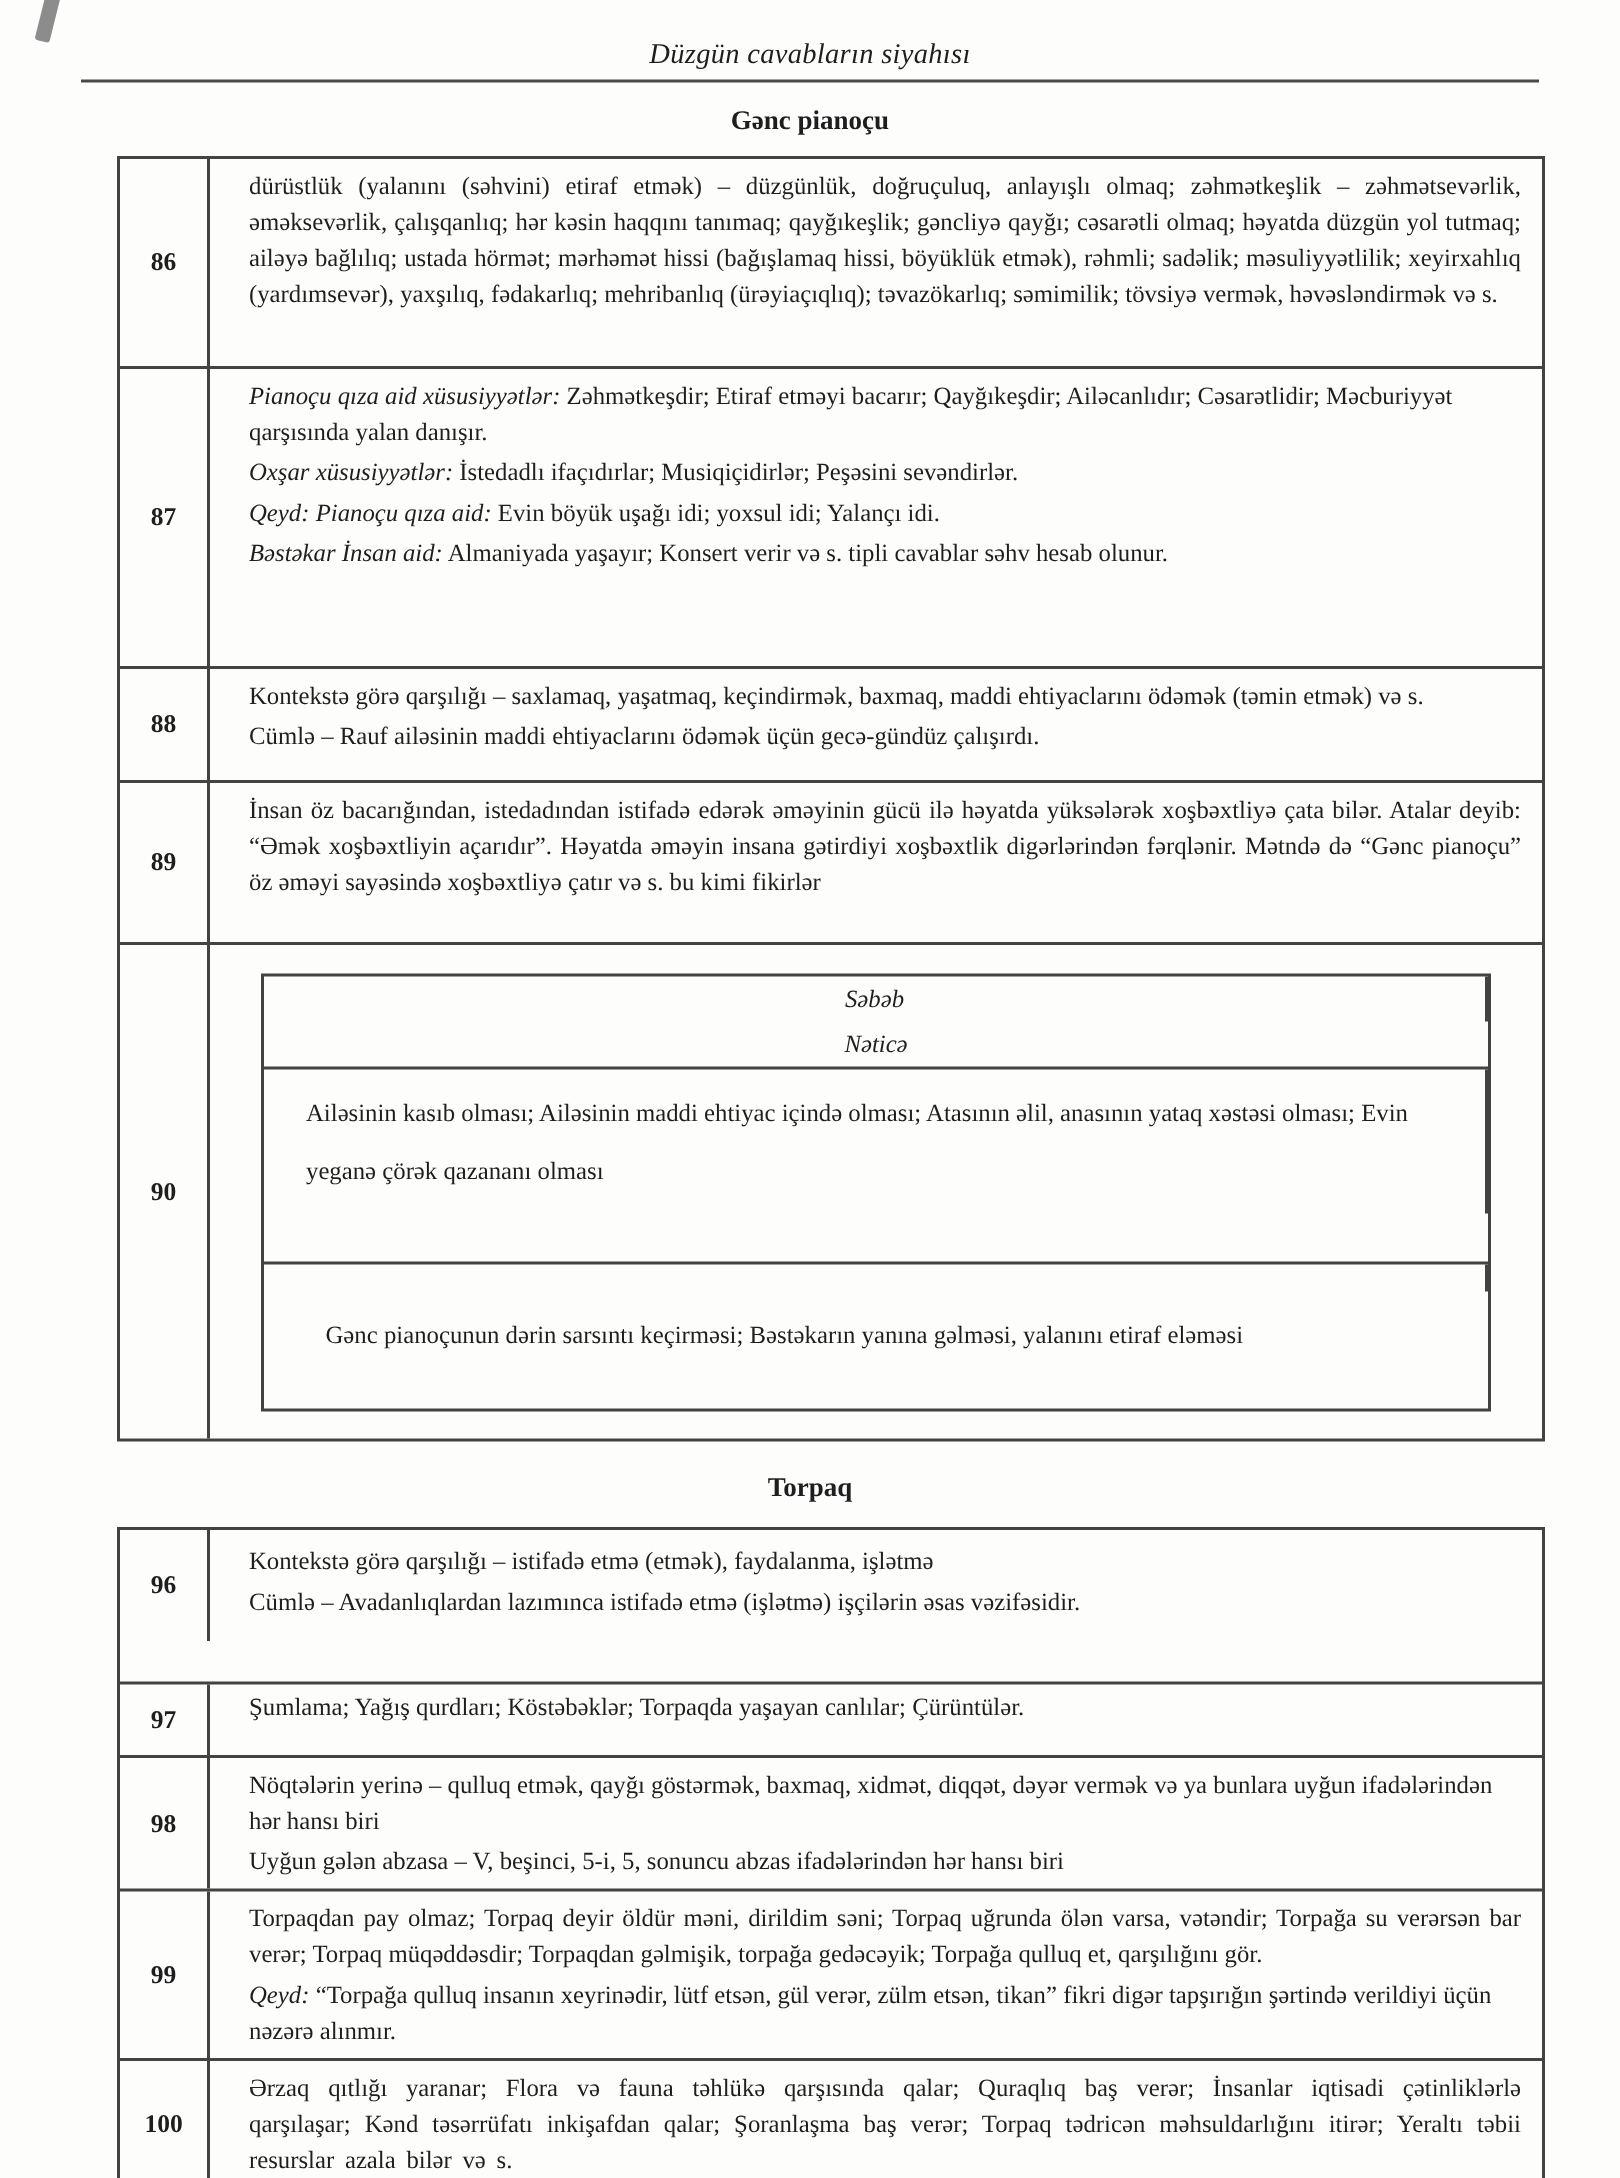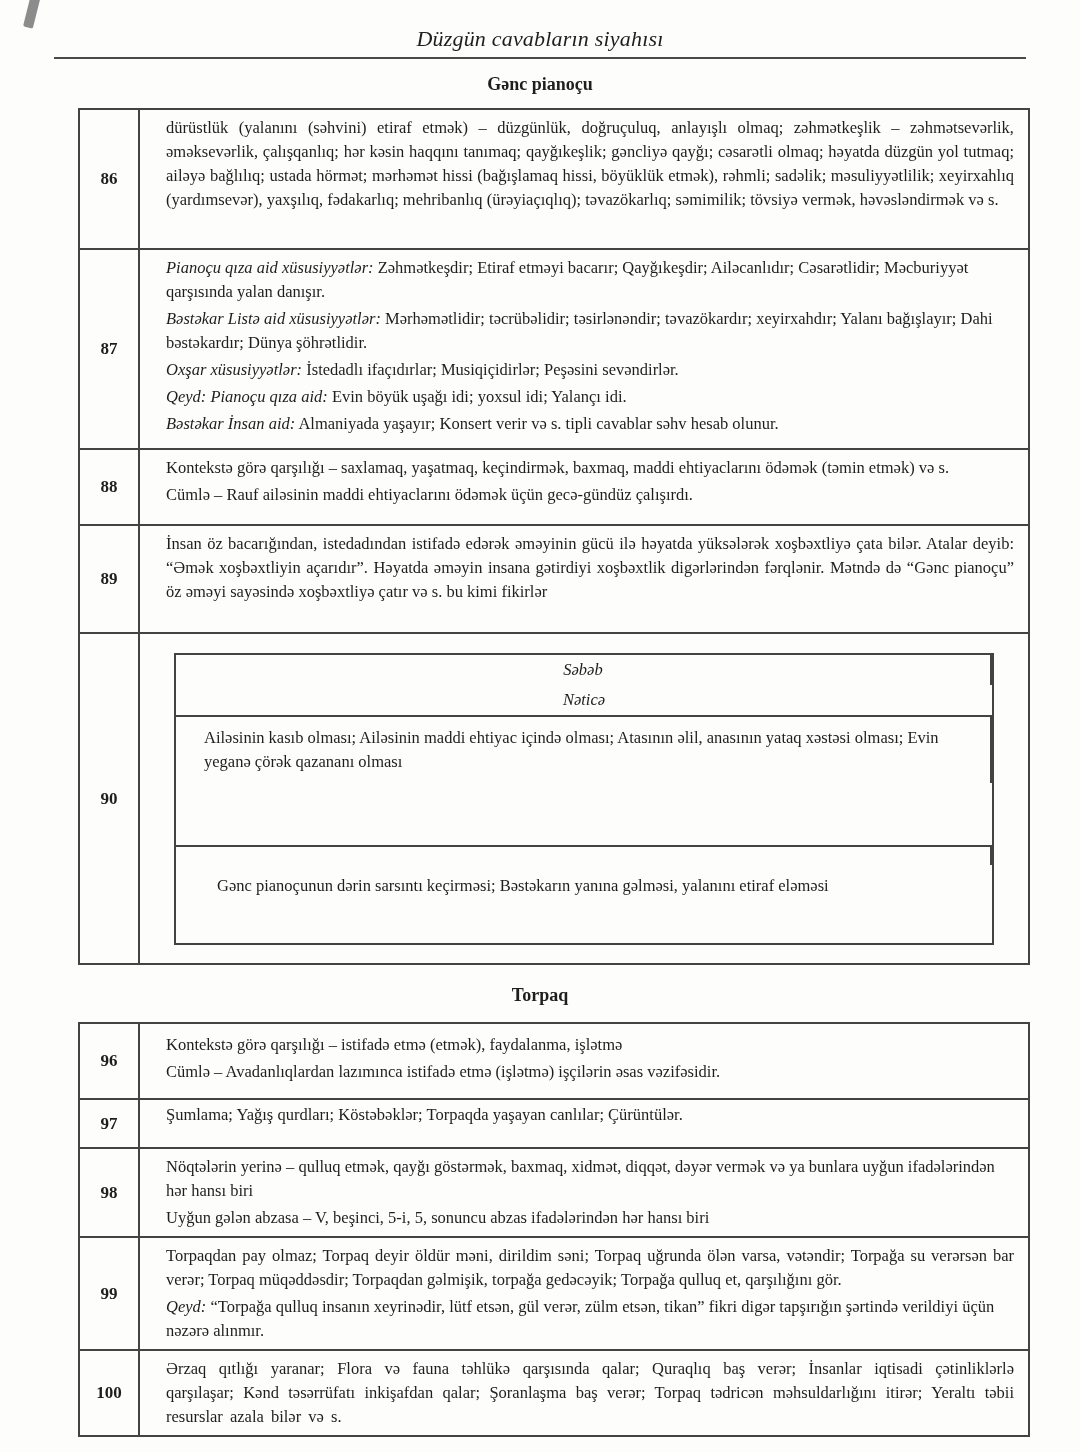--- a/index.html
+++ b/index.html
@@ -11,21 +11,21 @@
     font-family:"Liberation Serif","DejaVu Serif",serif;
     color:#1e1e1e;
     overflow:hidden;
   }
   .scan-mark{
     position:absolute;left:27px;top:-6px;width:10px;height:34px;
     background:#6f6f6f;transform:rotate(14deg);border-radius:2px;opacity:.8;
   }
   .header-title{
     padding-top:26px;text-align:center;
-    font-style:italic;font-size:22px;letter-spacing:.2px;
+    font-style:italic;font-size:19px;letter-spacing:.2px;
   }
   .rule{border:0;border-top:2px solid #4a4a4a;width:972px;margin:5px auto 0;}
   .section-title{
     text-align:center;font-weight:bold;font-size:18px;
     margin:15px 0 13px;
   }
   .section-title.second{margin:20px 0 16px;}
   .outer-table{
     width:948px;margin:0 0 0 78px;
     border:2px solid #434343;
@@ -42,39 +42,39 @@
     padding:6px 14px 6px 26px;
     font-size:16.5px;line-height:24px;
   }
   .para{margin:0 0 3px;}
   .para:last-child{margin-bottom:0;}
   .lead-i{font-style:italic;}
   .just{text-align:justify;}
   .wide{word-spacing:3px;text-align:justify;}
   .r86{min-height:138px;} .r87{min-height:198px;} .r88{min-height:74px;}
   .r89{min-height:106px;} .r90{min-height:243px;}
-  .r96{min-height:74px;} .r97{min-height:27px;} .r98{min-height:79px;}
+  .r96{min-height:74px;} .r97{min-height:27px;margin-top:27px;} .r98{min-height:79px;}
   .r99{min-height:108px;} .r100{min-height:77px;}
   .r97 .content-cell{padding-top:3px;padding-bottom:20px;}
   .r96 .content-cell{padding-top:9px;}
   
   .inner-table{
     margin:13px 20px 12px 8px;
     border:2px solid #434343;
     font-size:16.5px;
   }
   .it-row{display:flex;flex-direction:column;}
   .it-row + .it-row{border-top:2px solid #434343;}
   .it-c1{flex:0 0 57.4%;border-right:2px solid #434343;}
   .it-c2{flex:1 1 auto;}
   .it-h{
     font-style:italic;text-align:center;
     padding:3px 4px;font-size:16.5px;
   }
-  .it-body .it-cell{padding:9px 16px 9px 28px;line-height:24px;}
+  .it-body .it-cell{padding:9px 16px 9px 28px;line-height:39px;}
   .it-body1{min-height:128px;}
   .it-body2{min-height:96px;padding-left:19px;}
   .it-body2 .it-c2{padding-left:22px;}
 </style>
 </head>
 <body>
 
 <div class="page">
 
   <div class="scan-mark"></div>
@@ -88,21 +88,20 @@
 
     <div class="trow r86">
       <div class="num-cell">86</div>
       <div class="content-cell just">dürüstlük (yalanını (səhvini) etiraf etmək) – düzgünlük, doğruçuluq, anlayışlı olmaq; zəhmətkeşlik – zəhmətsevərlik, əməksevərlik, çalışqanlıq; hər kəsin haqqını tanımaq; qayğıkeşlik; gəncliyə qayğı; cəsarətli olmaq; həyatda düzgün yol tutmaq; ailəyə bağlılıq; ustada hörmət; mərhəmət hissi (bağışlamaq hissi, böyüklük etmək), rəhmli; sadəlik; məsuliyyətlilik; xeyirxahlıq (yardımsevər), yaxşılıq, fədakarlıq; mehribanlıq (ürəyiaçıqlıq); təvazökarlıq; səmimilik; tövsiyə vermək, həvəsləndirmək  və s.</div>
     </div>
 
     <div class="trow r87">
       <div class="num-cell">87</div>
       <div class="content-cell">
         <p class="para"><span class="lead-i">Pianoçu qıza aid xüsusiyyətlər:</span><span> Zəhmətkeşdir; Etiraf etməyi bacarır; Qayğıkeşdir; Ailəcanlıdır; Cəsarətlidir; Məcburiyyət qarşısında yalan danışır.</span></p>
-        <p class="para"><span class="lead-i">Bəstəkar Listə aid xüsusiyyətlər:</span><span> Mərhəmətlidir; təcrübəlidir; təsirlənəndir; təvazökardır; xeyirxahdır; Yalanı bağışlayır; Dahi bəstəkardır; Dünya şöhrətlidir.</span></p>
         <p class="para"><span class="lead-i">Oxşar xüsusiyyətlər:</span><span> İstedadlı ifaçıdırlar; Musiqiçidirlər; Peşəsini sevəndirlər.</span></p>
         <p class="para"><span class="lead-i">Qeyd: Pianoçu qıza aid:</span><span> Evin böyük uşağı idi; yoxsul idi; Yalançı idi.</span></p>
         <p class="para"><span class="lead-i">Bəstəkar İnsan aid:</span><span> Almaniyada yaşayır; Konsert verir və s. tipli cavablar səhv hesab olunur.</span></p>
       </div>
     </div>
 
     <div class="trow r88">
       <div class="num-cell">88</div>
       <div class="content-cell">
         <p class="para">Kontekstə görə qarşılığı – saxlamaq, yaşatmaq, keçindirmək, baxmaq, maddi ehtiyaclarını ödəmək (təmin etmək) və s.</p>

